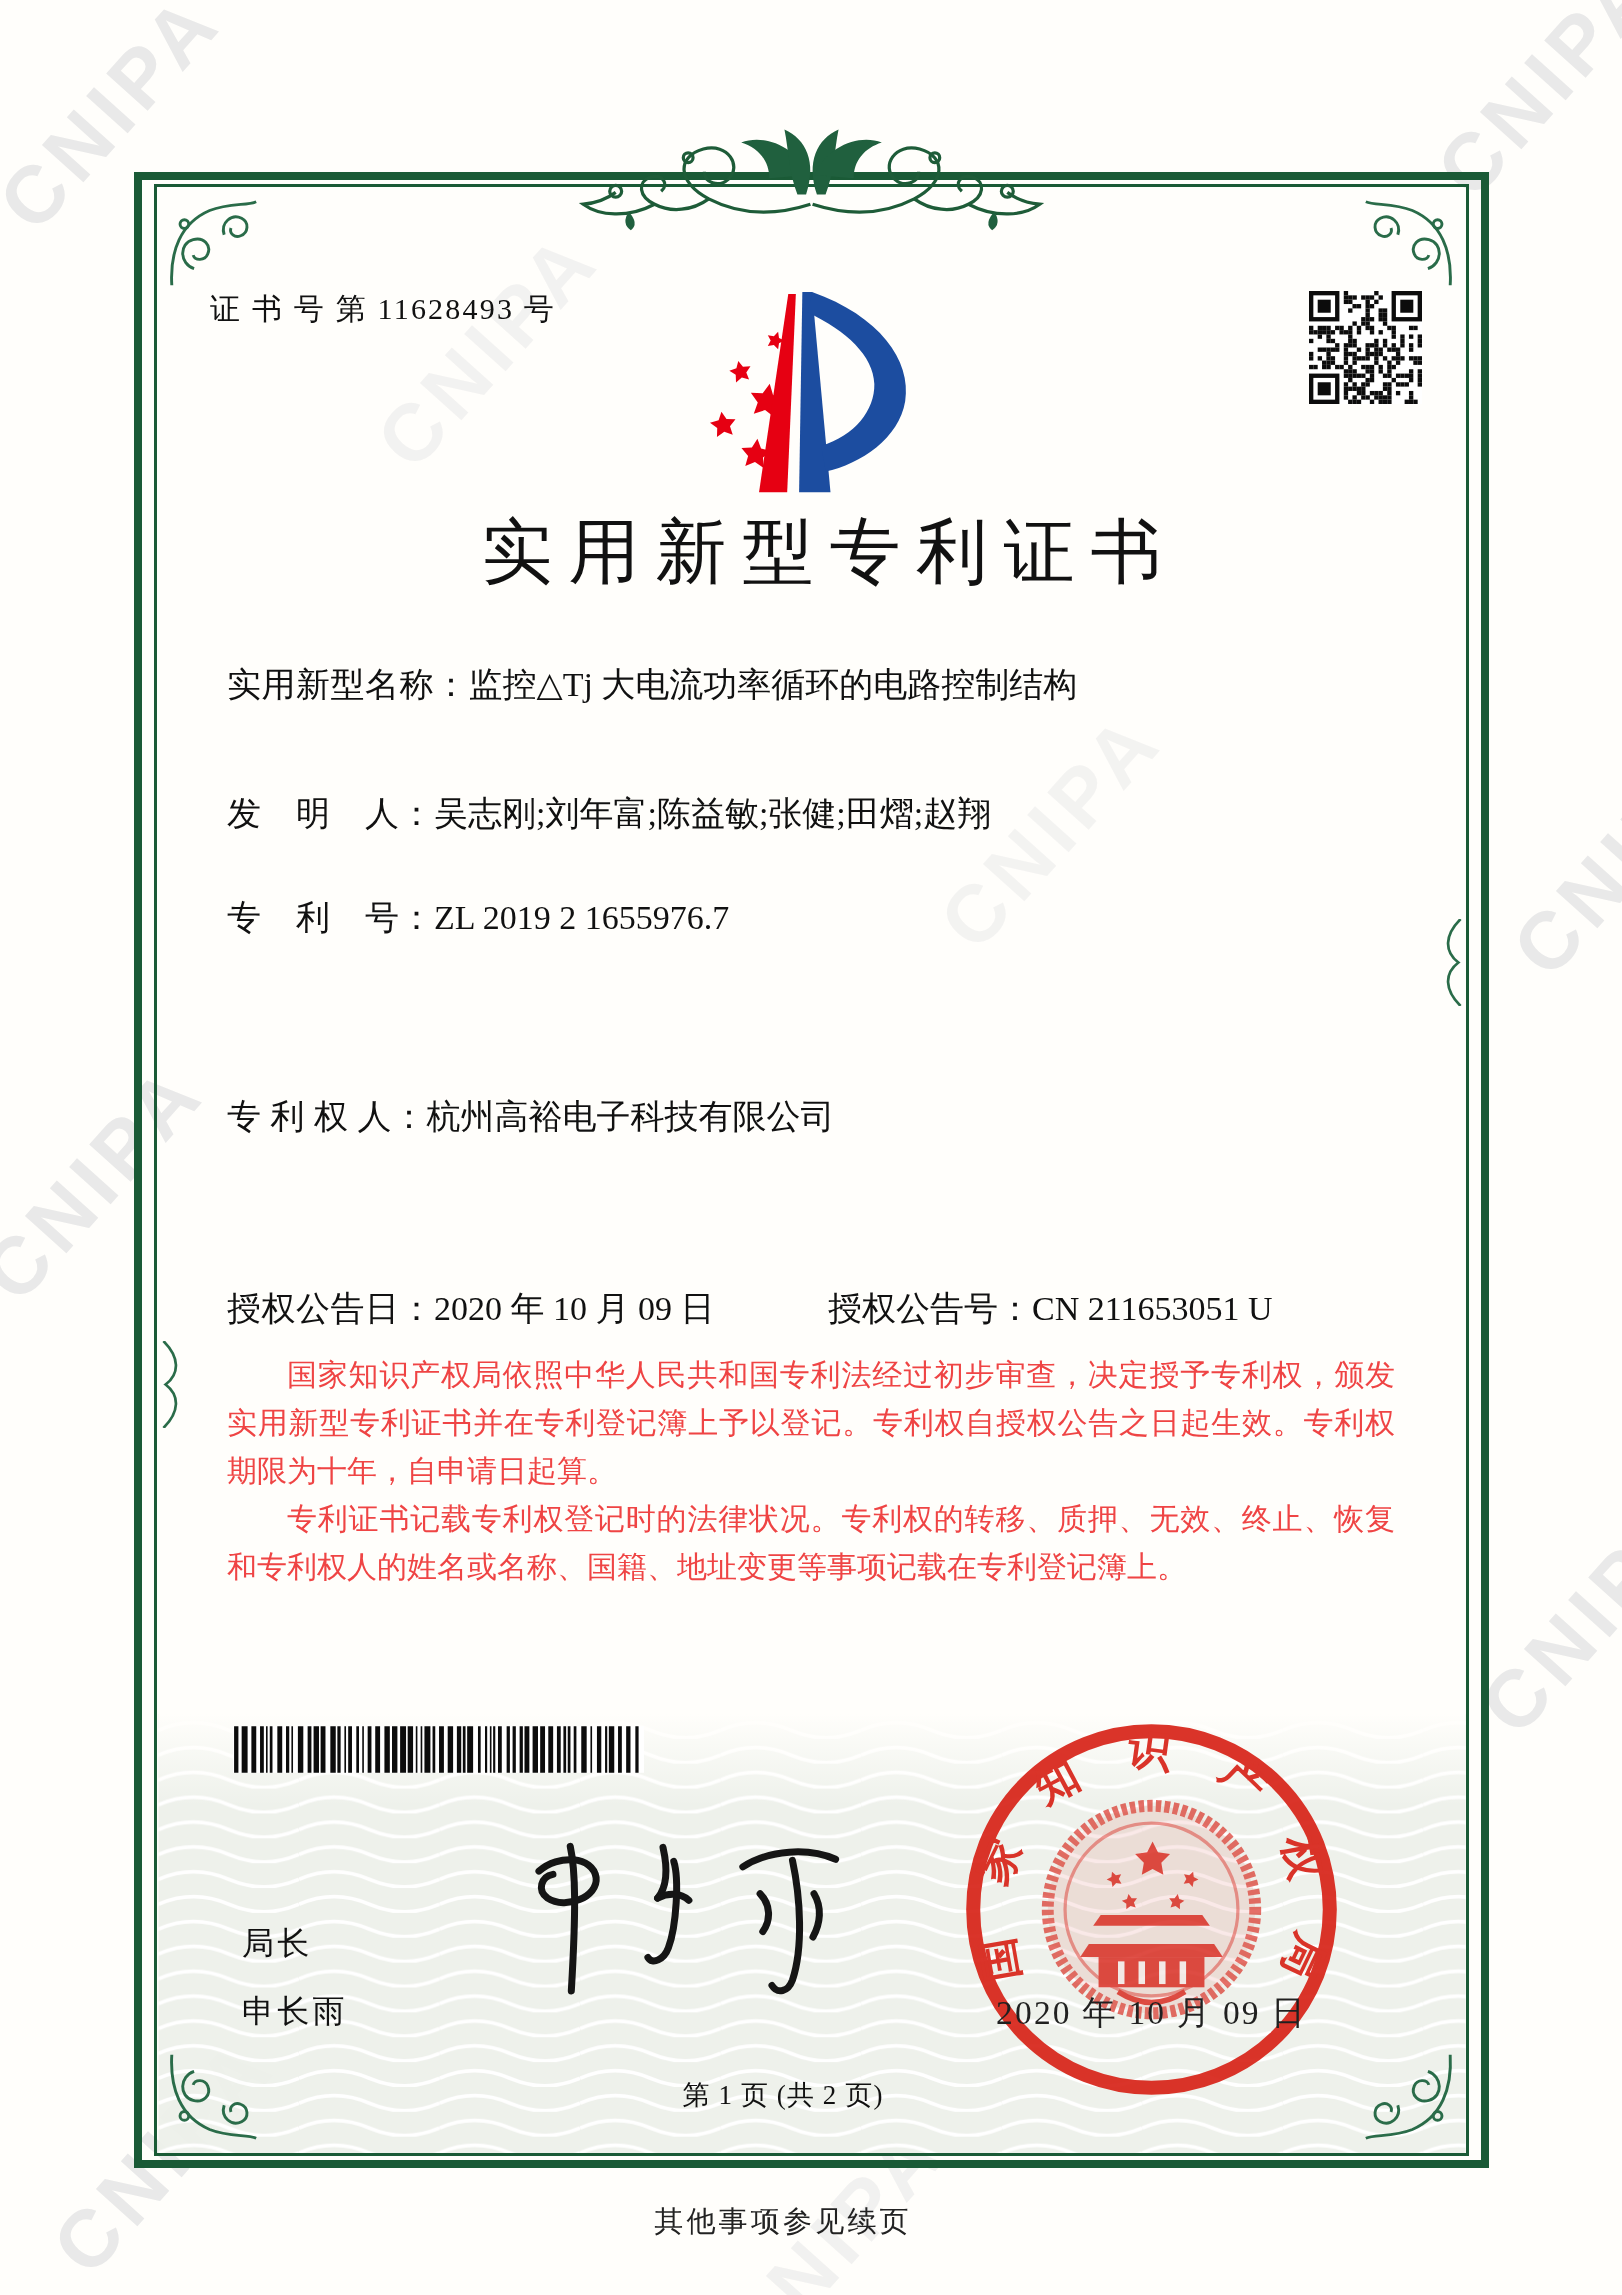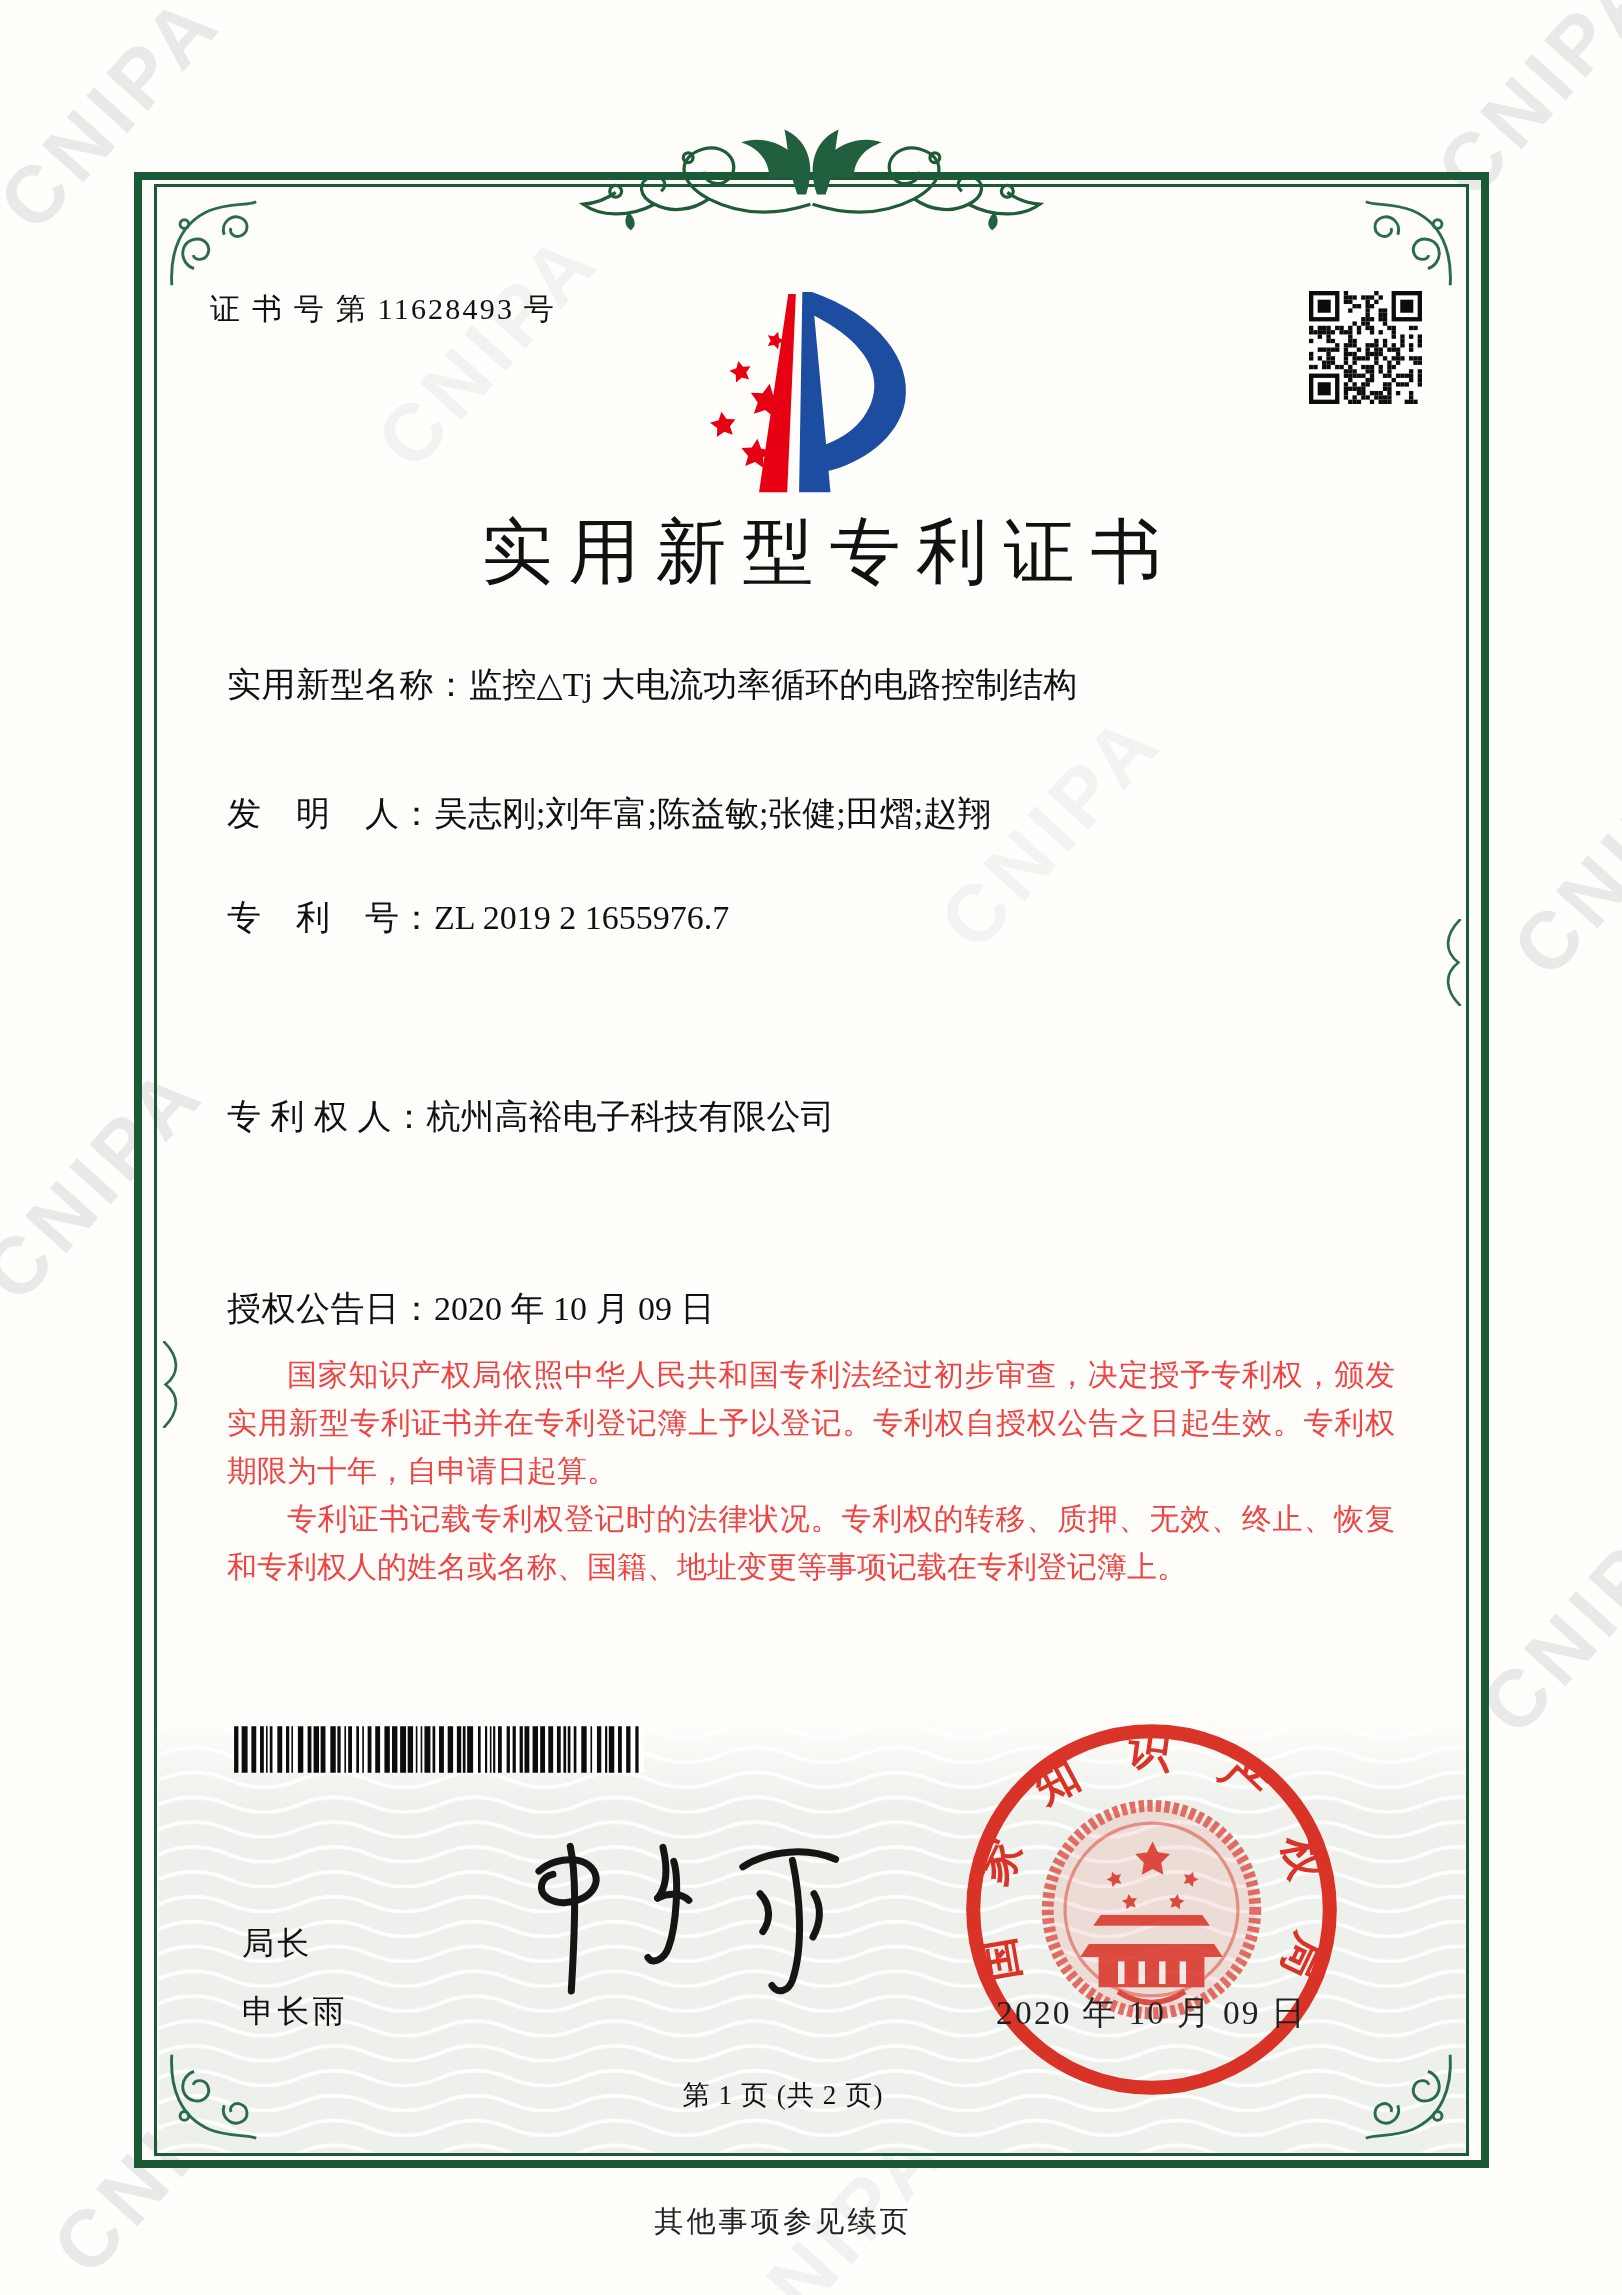--- a/index.html
+++ b/index.html
@@ -384,20 +384,23 @@
   </div>
   <div class="abs row" style="top:895px;">
     <span class="lab">专　利　号：</span><span>ZL 2019 2 1655976.7</span>
   </div>
   <div class="abs row" style="top:1094px;">
     <span class="lab">专 利 权 人：</span><span>杭州高裕电子科技有限公司</span>
   </div>
   <div class="abs row" style="top:1286px;">
     <span class="lab">授权公告日：</span><span>2020 年 10 月 09 日</span>
   </div>
+  <div class="abs grant2" style="top:1286px;">
+    <span class="lab">授权公告号：</span><span>CN 211653051 U</span>
+  </div>
 
   <div class="abs bodytext">
     <p>国家知识产权局依照中华人民共和国专利法经过初步审查，决定授予专利权，颁发实用新型专利证书并在专利登记簿上予以登记。专利权自授权公告之日起生效。专利权期限为十年，自申请日起算。</p>
     <p>专利证书记载专利权登记时的法律状况。专利权的转移、质押、无效、终止、恢复和专利权人的姓名或名称、国籍、地址变更等事项记载在专利登记簿上。</p>
   </div>
 
   <svg class="abs" id="bc" style="left:233px;top:1726px;" width="411" height="47" viewBox="0 0 760 86">
       <rect x="0" y="0" width="760" height="86" fill="#ffffff"></rect>
       <rect x="2" y="0" width="8" height="86" fill="#0c0c0c"></rect>
       <rect x="16" y="0" width="11" height="86" fill="#0c0c0c"></rect>

